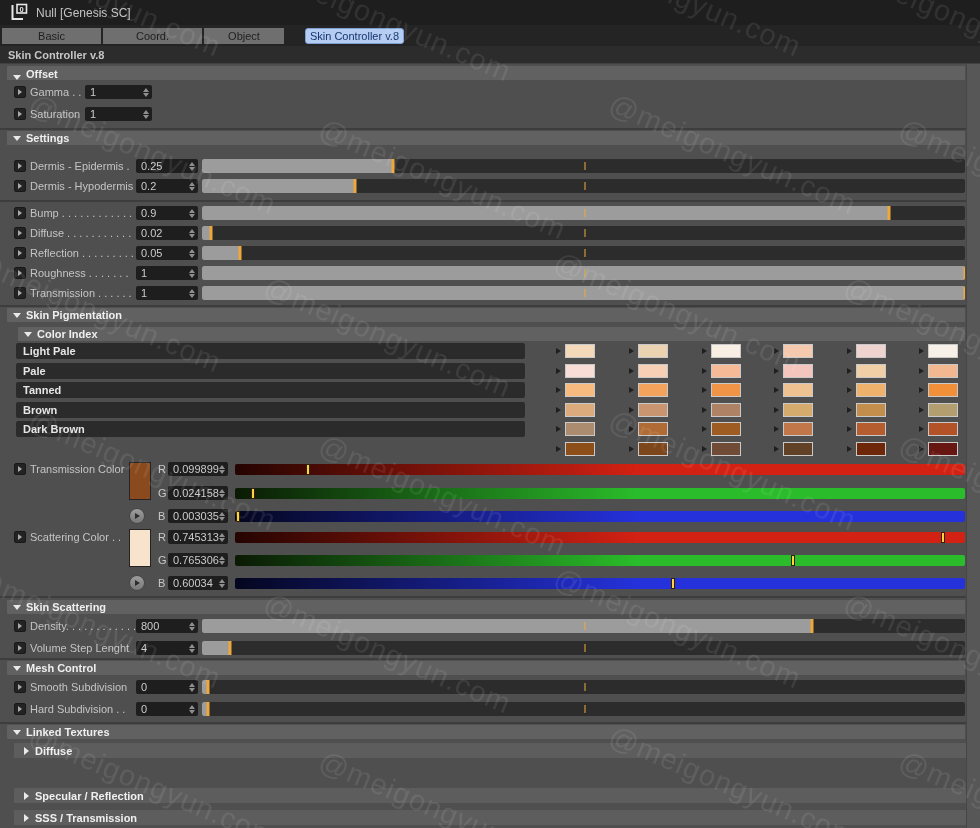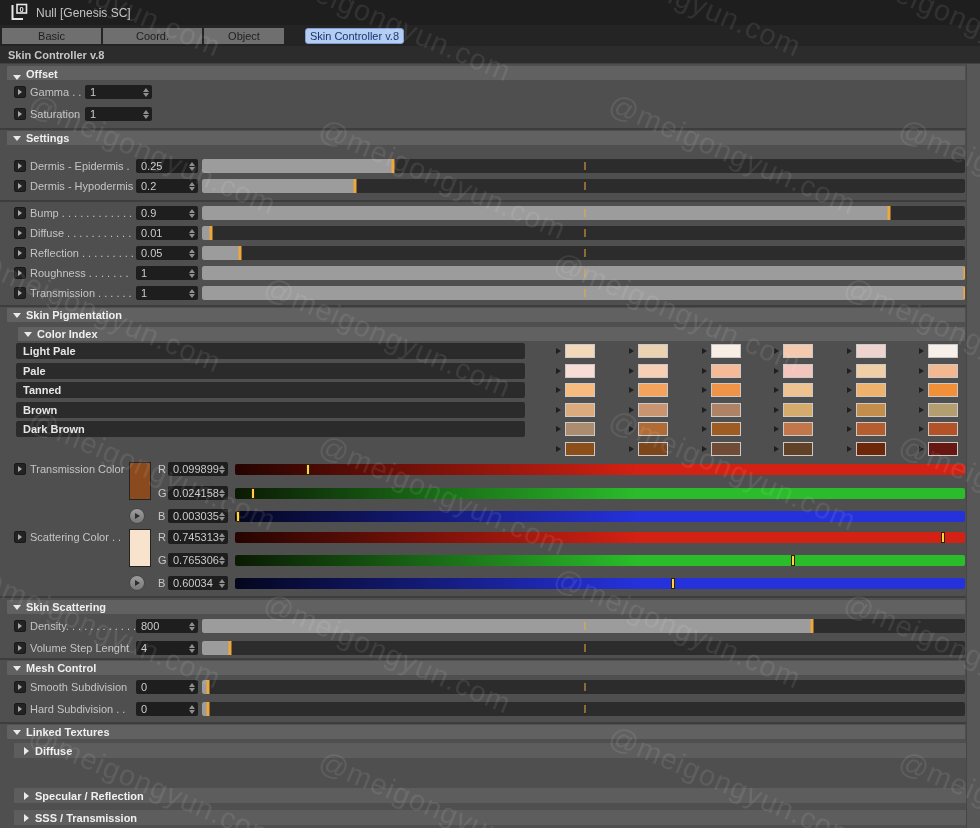--- a/index.html
+++ b/index.html
@@ -141,21 +141,21 @@
         <div class="spin"></div>
       </div>
       <div class="slider" style="left: 202px; top: 142px; width: 763px;">
         <div class="fill" style="width: 90%;"></div>
         <div class="tick" style="left: 50%;"></div>
         <div class="handle" style="left: 90%;"></div>
       </div>
       <div class="picon" style="left: 14px; top: 163px;"></div>
       <div class="row-label" style="left: 30px; top: 162px;">Diffuse . . . . . . . . . . .</div>
       <div class="nfield" style="left: 136px; top: 162px; width: 62px;">
-        <span class="v">0.01</span>
+        <span class="v">0.02</span>
         <div class="spin"></div>
       </div>
       <div class="slider" style="left: 202px; top: 162px; width: 763px;">
         <div class="fill" style="width: 1.2%;"></div>
         <div class="tick" style="left: 50%;"></div>
         <div class="handle" style="left: 1.2%;"></div>
       </div>
       <div class="picon" style="left: 14px; top: 183px;"></div>
       <div class="row-label" style="left: 30px; top: 182px;">Reflection . . . . . . . . .</div>
       <div class="nfield" style="left: 136px; top: 182px; width: 62px;">

